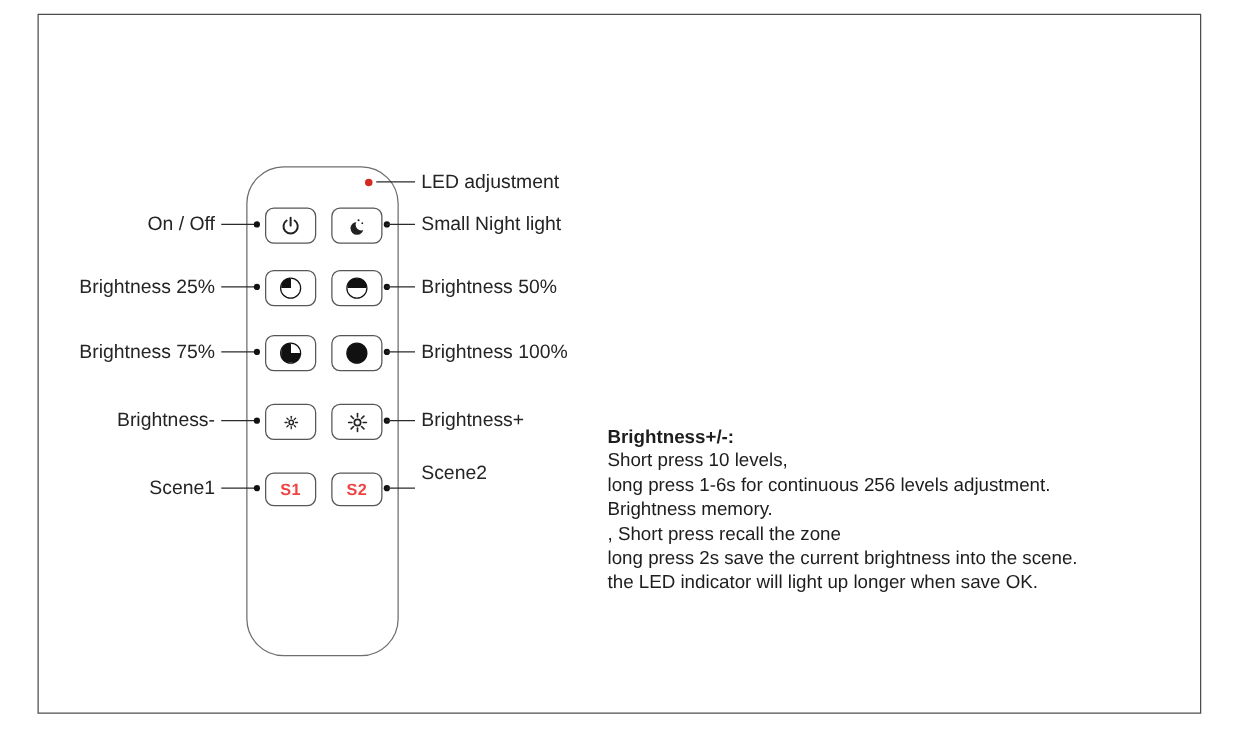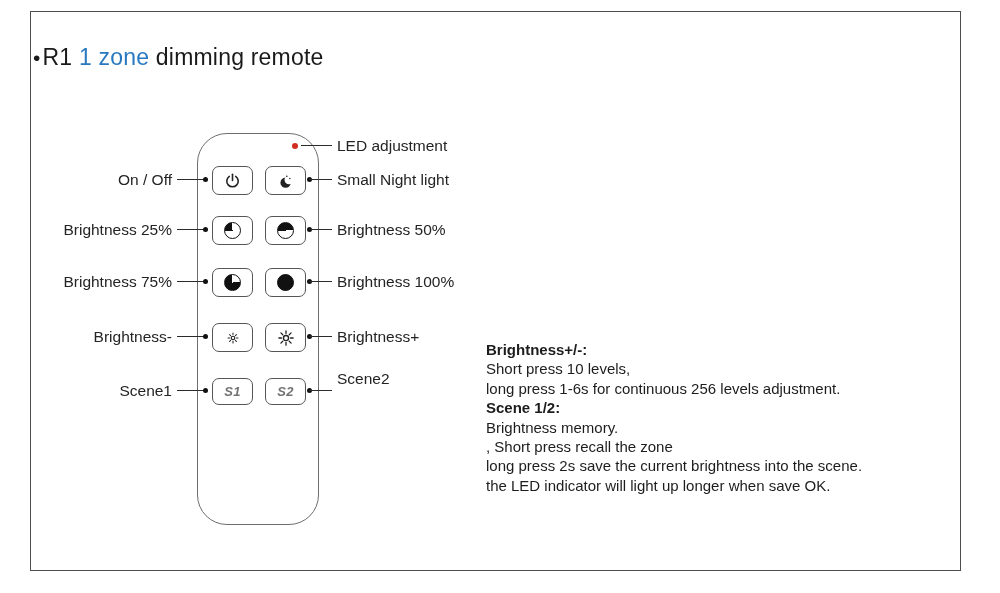--- a/index.html
+++ b/index.html
@@ -13,21 +13,21 @@
   .title .hl{color:#2a79c0;}
 
   .remote{position:absolute;left:197px;top:133px;width:122px;height:392px;
           border:1.5px solid #6e6e6e;border-radius:30px;background:#fff;box-sizing:border-box;}
   .led{position:absolute;left:292px;top:143px;width:6px;height:6px;border-radius:50%;
        background:#d42b20;}
 
   .btn{position:absolute;width:41px;height:29px;border:1.5px solid #565656;border-radius:7px;
        background:#fff;box-sizing:border-box;display:flex;align-items:center;justify-content:center;}
   .btn.small{height:27px;}
-  .btn-text{font-size:13px;font-weight:bold;color:#737373;letter-spacing:0.3px;font-style:italic;}
+  .btn-text{font-size:13px;font-weight:bold;color:#ef4444;letter-spacing:0.3px;}
 
   .pie{width:17px;height:17px;border-radius:50%;border:1.6px solid #111;box-sizing:border-box;}
   .pie25{background:conic-gradient(from 270deg,#111 0 90deg,#fff 90deg 360deg);}
   .pie50{background:conic-gradient(from 270deg,#111 0 180deg,#fff 180deg 360deg);}
   .pie75{background:conic-gradient(#fff 0 90deg,#111 90deg 360deg);}
   .pie100{background:#111;}
 
   .leader-line{position:absolute;height:1.4px;background:#2b2b2b;}
   .leader-dot{position:absolute;width:5px;height:5px;border-radius:50%;background:#111;}
 
@@ -41,23 +41,20 @@
   .info-line.bold{font-weight:bold;}
 
   svg{display:block;}
 </style>
 </head>
 <body>
 
 <div class="stage">
   <div class="frame"></div>
 
-  <div class="title">
-    <span class="bullet">•</span><span>R1 </span><span class="hl">1 zone</span><span> dimming remote</span>
-  </div>
 
   <div class="remote"></div>
   <div class="led"></div>
 
   <div class="btn" style="left:212px;top:166px;">
     <span>
       <svg width="19" height="19" viewBox="0 0 24 24">
         <path d="M8 6.8 A7.2 7.2 0 1 0 16 6.8" fill="none" stroke="#222" stroke-width="2" stroke-linecap="round"></path>
         <line x1="12" y1="4" x2="12" y2="12" stroke="#222" stroke-width="2" stroke-linecap="round"></line>
       </svg>
@@ -170,19 +167,18 @@
   <div class="callout-label right" style="top:337px;">Brightness+</div>
 
   <div class="leader-dot" style="left:307px;top:388px;"></div>
   <div class="leader-line" style="left:309px;top:390px;width:23px;"></div>
   <div class="callout-label right" style="top:379px;">Scene2</div>
 
   <div class="info">
     <div class="info-line bold">Brightness+/-:</div>
     <div class="info-line">Short press 10 levels,</div>
     <div class="info-line">long press 1-6s for continuous 256 levels adjustment.</div>
-    <div class="info-line bold">Scene 1/2:</div>
     <div class="info-line">Brightness memory.</div>
     <div class="info-line">, Short press recall the zone</div>
     <div class="info-line">long press 2s save the current brightness into the scene.</div>
     <div class="info-line">the LED indicator will light up longer when save OK.</div>
   </div>
 </div>
 
 </body></html>

